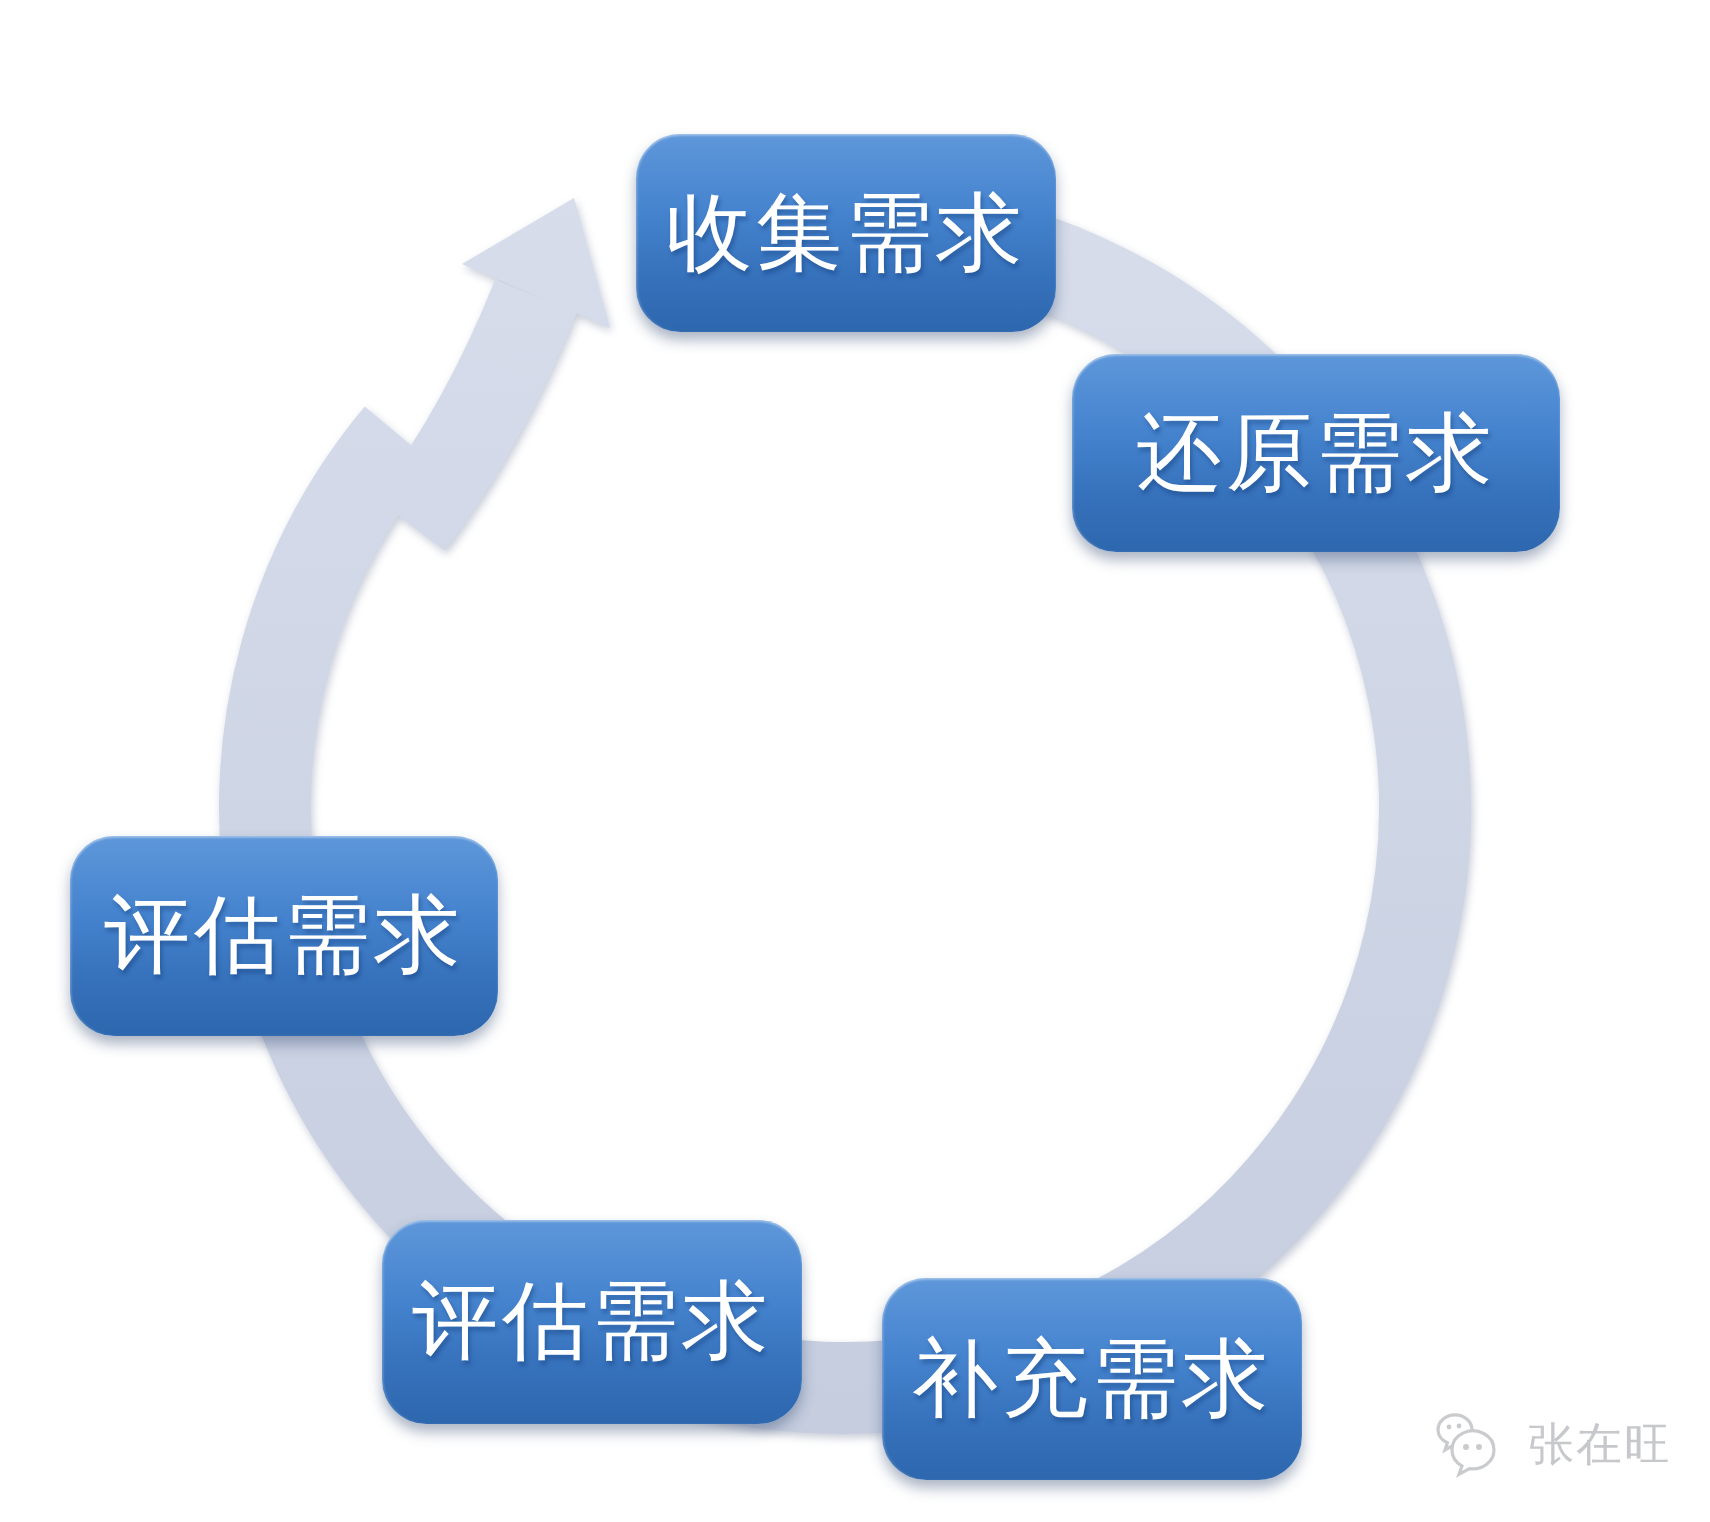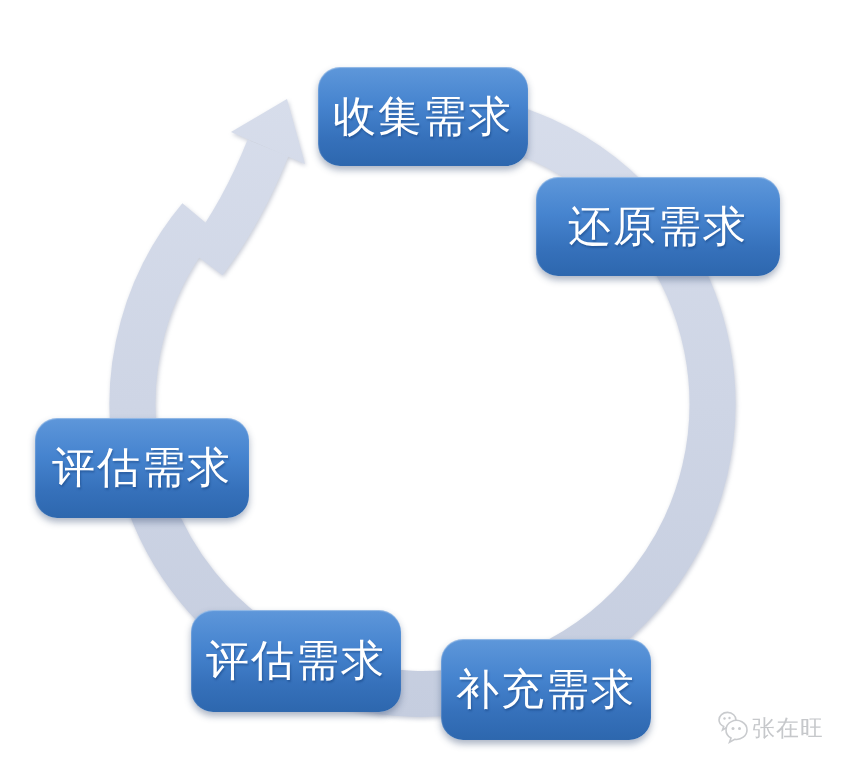--- a/index.html
+++ b/index.html
@@ -38,22 +38,22 @@
   .pos3 { left: 594px; top: 418px; width: 214px; height: 100px; }
   .pos4 { left: 441px; top: 611px; width: 210px; height: 101px; margin-top: 28px; }
   .pos5 { left: 191px; top: 610px; width: 210px; height: 102px; }
   .pos6 { left:  35px; top: 418px; width: 214px; height: 100px; }
   .pos7 { left:  93px; top: 175px; width: 212px; height: 100px; }
   #watermark {
     position: absolute;
     left: 714px; top: 700px;
     height: 44px;
     display: flex;
-    align-items: flex-end;
-    gap: 0;
+    align-items: center;
+    gap: 12px;
   }
   #watermark-text {
     color: #c6c8cb;
     font-size: 23px;
     letter-spacing: 1px;
     text-shadow: 1px 1px 0 #ffffff;
   }
 </style>
 </head>
 <body>

